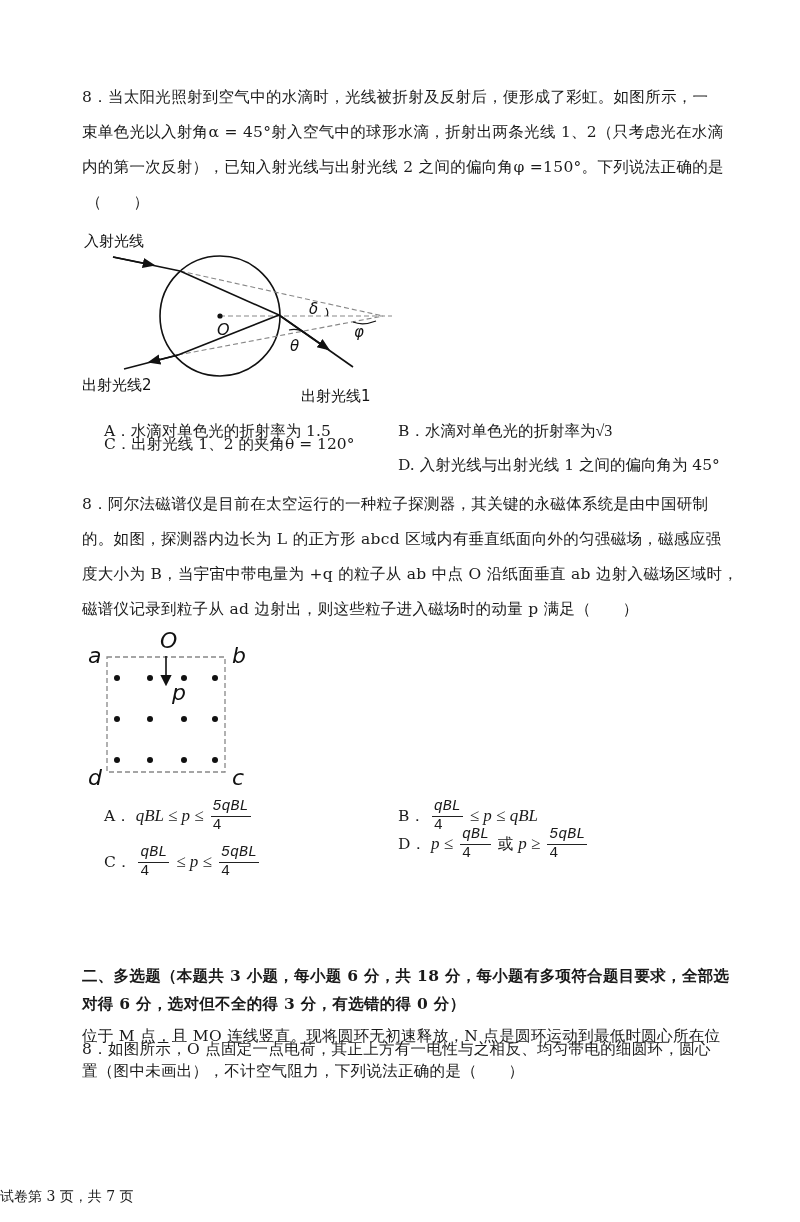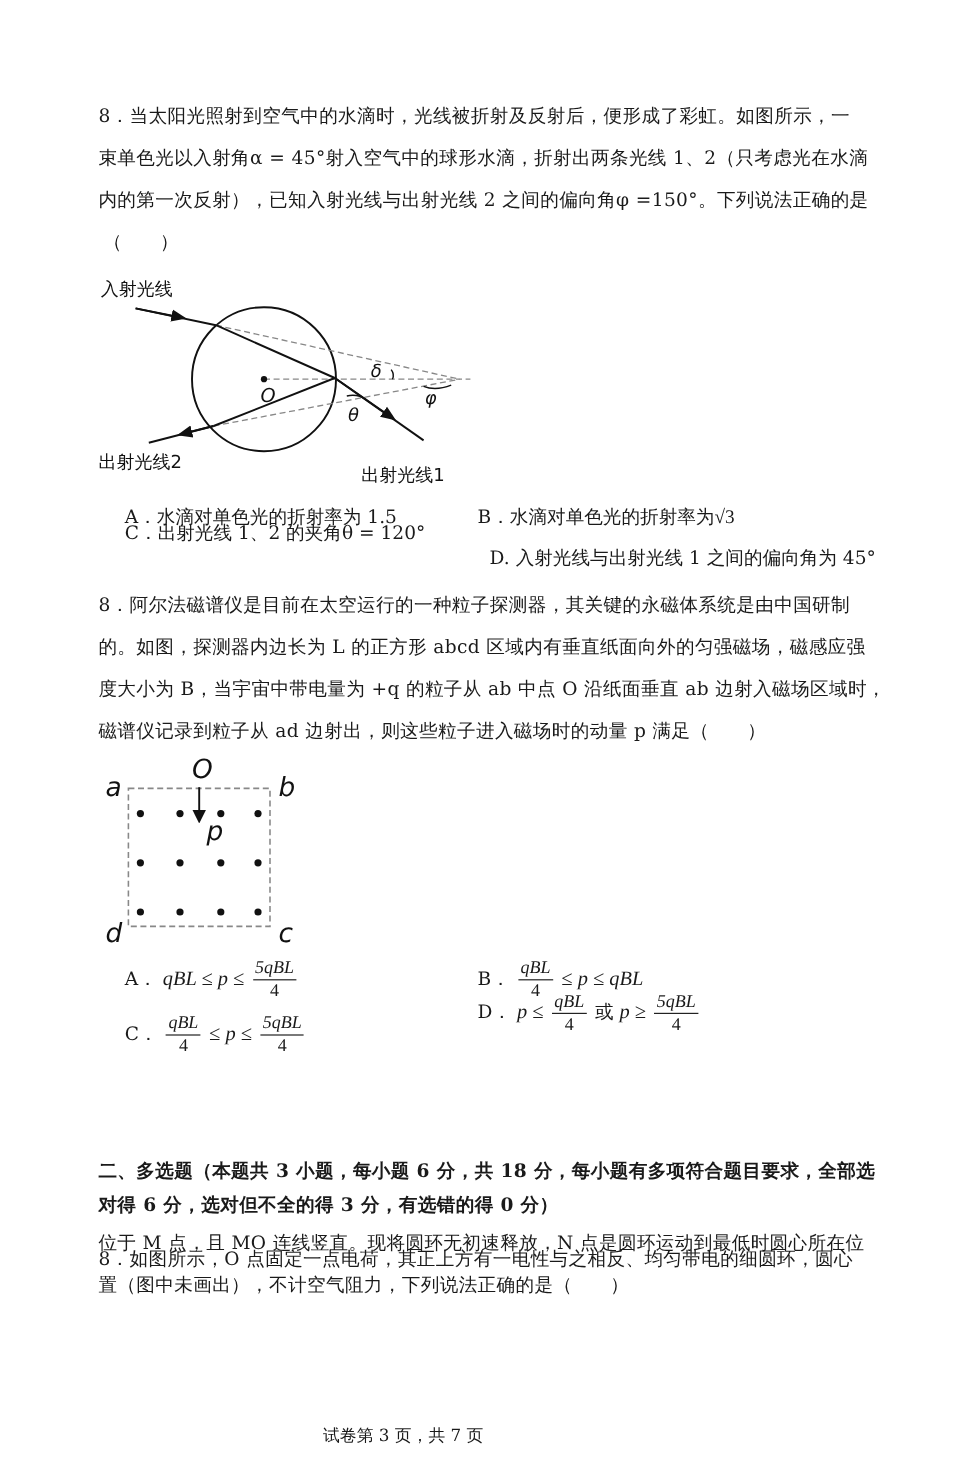--- a/index.html
+++ b/index.html
@@ -8,26 +8,26 @@
     font-family: "DejaVu Serif", "Liberation Serif", serif;
     color: #1a1a1a;
   }
   .line {
     position: absolute; left: 82px; font-size: 15.5px; line-height: 22px;
     white-space: nowrap; letter-spacing: 0.3px;
   }
   .bold { font-weight: bold; margin-top: 33px; }
   .opt { position: absolute; font-size: 15.5px; line-height: 22px; white-space: nowrap; }
   .math { font-family: "Liberation Serif", serif; font-style: italic; font-size: 17px; text-align: center; }
-  .frac { display: inline-block; vertical-align: middle; text-align: center; font-family: Liberation Serif, serif; font-size: 15px; line-height: 18px; margin: 0 2px; }
+  .frac { display: inline-block; vertical-align: middle; font-family: Liberation Mono, monospace; font-size: 15px; line-height: 18px; margin: 0 2px; }
   .frac .num { display: block; border-bottom: 1px solid #222; padding: 0 2px; font-style: italic; }
   .frac .den { display: block; padding: 0 2px; }
   .mop { font-family: "Liberation Serif", serif; font-size: 16px; }
   svg text { font-family: "DejaVu Sans", sans-serif; }
-  .footer { position: absolute; top: 1188px; left: 0; width: 672px; text-align: center; font-size: 14px; }
+  .footer { position: absolute; top: 1188px; left: 0; width: 672px; font-size: 14px; }
 </style>
 </head>
 <body>
 
 <div>
   <div class="line" style="top:86px">8．当太阳光照射到空气中的水滴时，光线被折射及反射后，便形成了彩虹。如图所示，一</div>
   <div class="line" style="top:121px">束单色光以入射角α = 45°射入空气中的球形水滴，折射出两条光线 1、2（只考虑光在水滴</div>
   <div class="line" style="top:156px">内的第一次反射），已知入射光线与出射光线 2 之间的偏向角φ =150°。下列说法正确的是</div>
   <div class="line" style="top:191px; left:86px">（　　）</div>
 
@@ -72,21 +72,21 @@
     <text x="309" y="314" font-size="15" font-style="italic" font-family="Liberation Serif, serif" fill="#111">δ</text>
     <text x="354" y="337" font-size="15" font-style="italic" font-family="Liberation Serif, serif" fill="#111">φ</text>
     <text x="290" y="351" font-size="15" font-style="italic" font-family="Liberation Serif, serif" fill="#111">θ</text>
   </svg>
 
   <div class="opt" style="top:420px; left:104px">A．水滴对单色光的折射率为 1.5</div>
   <div class="opt" style="top:420px; left:398px">
     <span>B．水滴对单色光的折射率为</span><span class="mop">√3</span>
   </div>
   <div class="opt" style="top:433px; left:104px">C．出射光线 1、2 的夹角θ = 120°</div>
-  <div class="opt" style="top:454px; left:408px">D. 入射光线与出射光线 1 之间的偏向角为 45°</div>
+  <div class="opt" style="top:454px; left:398px">D. 入射光线与出射光线 1 之间的偏向角为 45°</div>
 </div>
 
 <div>
   <div class="line" style="top:493px">8．阿尔法磁谱仪是目前在太空运行的一种粒子探测器，其关键的永磁体系统是由中国研制</div>
   <div class="line" style="top:528px">的。如图，探测器内边长为 L 的正方形 abcd 区域内有垂直纸面向外的匀强磁场，磁感应强</div>
   <div class="line" style="top:563px">度大小为 B，当宇宙中带电量为 +q 的粒子从 ab 中点 O 沿纸面垂直 ab 边射入磁场区域时，</div>
   <div class="line" style="top:598px">磁谱仪记录到粒子从 ad 边射出，则这些粒子进入磁场时的动量 p 满足（　　）</div>
 
   <svg style="position:absolute; left:80px; top:625px" width="180" height="165" viewBox="80 625 180 165">
     <defs>

